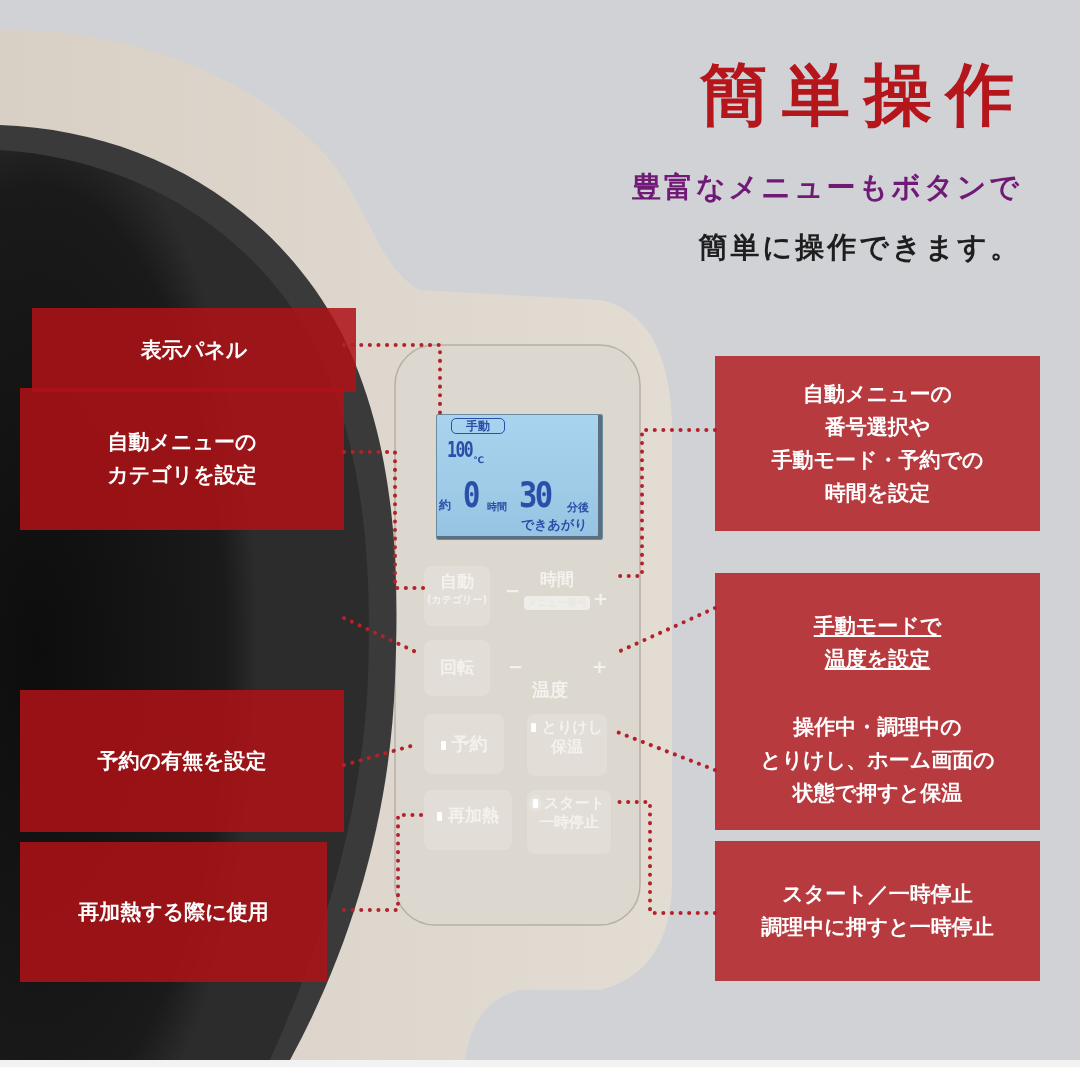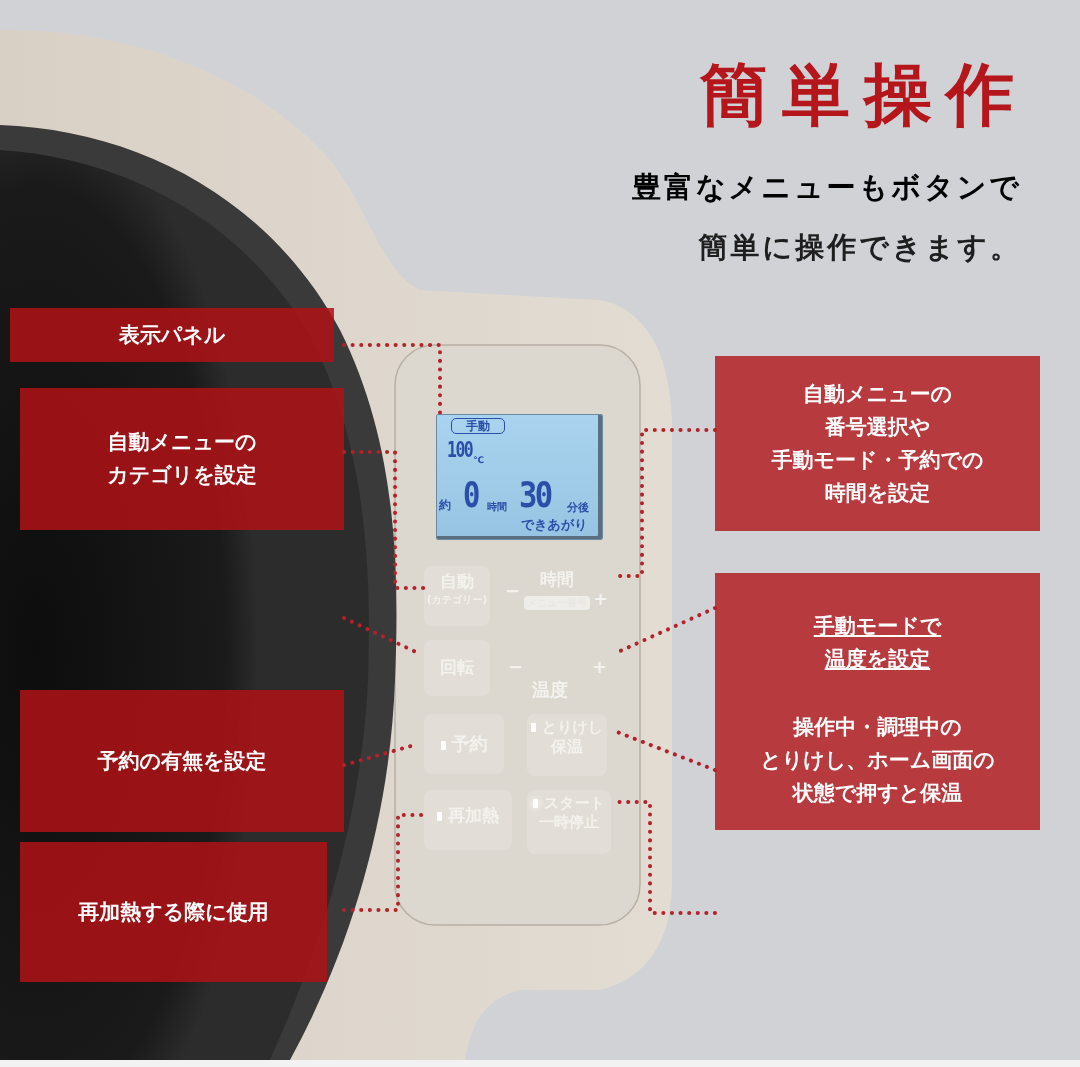--- a/index.html
+++ b/index.html
@@ -42,21 +42,21 @@
   .box {
     position:absolute; display:flex; align-items:center; justify-content:center; text-align:center;
     color:#ffffff; font-size:21px; font-weight:bold; line-height:33px;
   }
   .box.left { background:rgba(175,18,22,0.86); }
   .box.right { background:#b73a3f; }
   .box span { white-space:pre-line; }
 
   
   .headline { position:absolute; right:44px; top:50px; color:#b5161c; font-size:68px; font-weight:bold; letter-spacing:14px; }
-  .subline1 { position:absolute; right:50px; top:168px; color:#000000; font-size:29px; letter-spacing:3px; font-weight:bold; }
+  .subline1 { position:absolute; right:50px; top:168px; color:#701a75; font-size:29px; letter-spacing:3px; font-weight:bold; }
   .subline2 { position:absolute; right:50px; top:228px; color:#1e1e1e; font-size:29px; letter-spacing:3px; font-weight:bold; }
 
   svg.leaders { position:absolute; left:0; top:0; width:1072px; height:1060px; pointer-events:none; }
 </style>
 </head>
 <body>
 
 <div class="stage">
 
   <svg class="body-shape" viewBox="0 0 1072 1060">
@@ -126,21 +126,21 @@
 
   <div class="ctl btn" style="left:527px;top:790px;width:84px;height:64px;">
     <div style="margin-top:4px;font-size:15px;"><span class="led" style="box-shadow:0 0 6px #fff;"></span><span>スタート</span></div>
     <div style="font-size:15px;">一時停止</div>
   </div>
 
   <div class="headline">簡単操作</div>
   <div class="subline1">豊富なメニューもボタンで</div>
   <div class="subline2">簡単に操作できます。</div>
 
-  <div class="box left" style="left:10px;top:308px;width:324px;height:54px;">
+  <div class="box left" style="left:32px;top:308px;width:324px;height:84px;">
     <span>表示パネル</span>
   </div>
   <div class="box left" style="left:20px;top:388px;width:324px;height:142px;">
     <span>自動メニューの
 カテゴリを設定</span>
   </div>
   <div class="box left" style="left:20px;top:690px;width:324px;height:142px;">
     <span>予約の有無を設定</span>
   </div>
   <div class="box left" style="left:20px;top:842px;width:307px;height:140px;">
@@ -155,20 +155,24 @@
   </div>
   <div class="box right" style="left:715px;top:573px;width:325px;height:140px;text-decoration:underline;">
     <span>手動モードで
 温度を設定</span>
   </div>
   <div class="box right" style="left:715px;top:690px;width:325px;height:140px;">
     <span>操作中・調理中の
 とりけし、ホーム画面の
 状態で押すと保温</span>
   </div>
+  <div class="box right" style="left:715px;top:841px;width:325px;height:140px;">
+    <span>スタート／一時停止
+調理中に押すと一時停止</span>
+  </div>
 
   <svg class="leaders" viewBox="0 0 1072 1060">
     <g fill="none" stroke="#b3222a" stroke-width="4" stroke-linecap="round" stroke-dasharray="0.1 8.5">
       <polyline points="344,345 440,345 440,414"></polyline>
       <polyline points="344,452 395,452 395,588 424,588"></polyline>
       <polyline points="344,618 420,654"></polyline>
       <polyline points="344,765 418,744"></polyline>
       <polyline points="344,910 398,910 398,815 426,815"></polyline>
       <polyline points="715,430 642,430 642,576 620,576"></polyline>
       <polyline points="715,608 618,652"></polyline>

